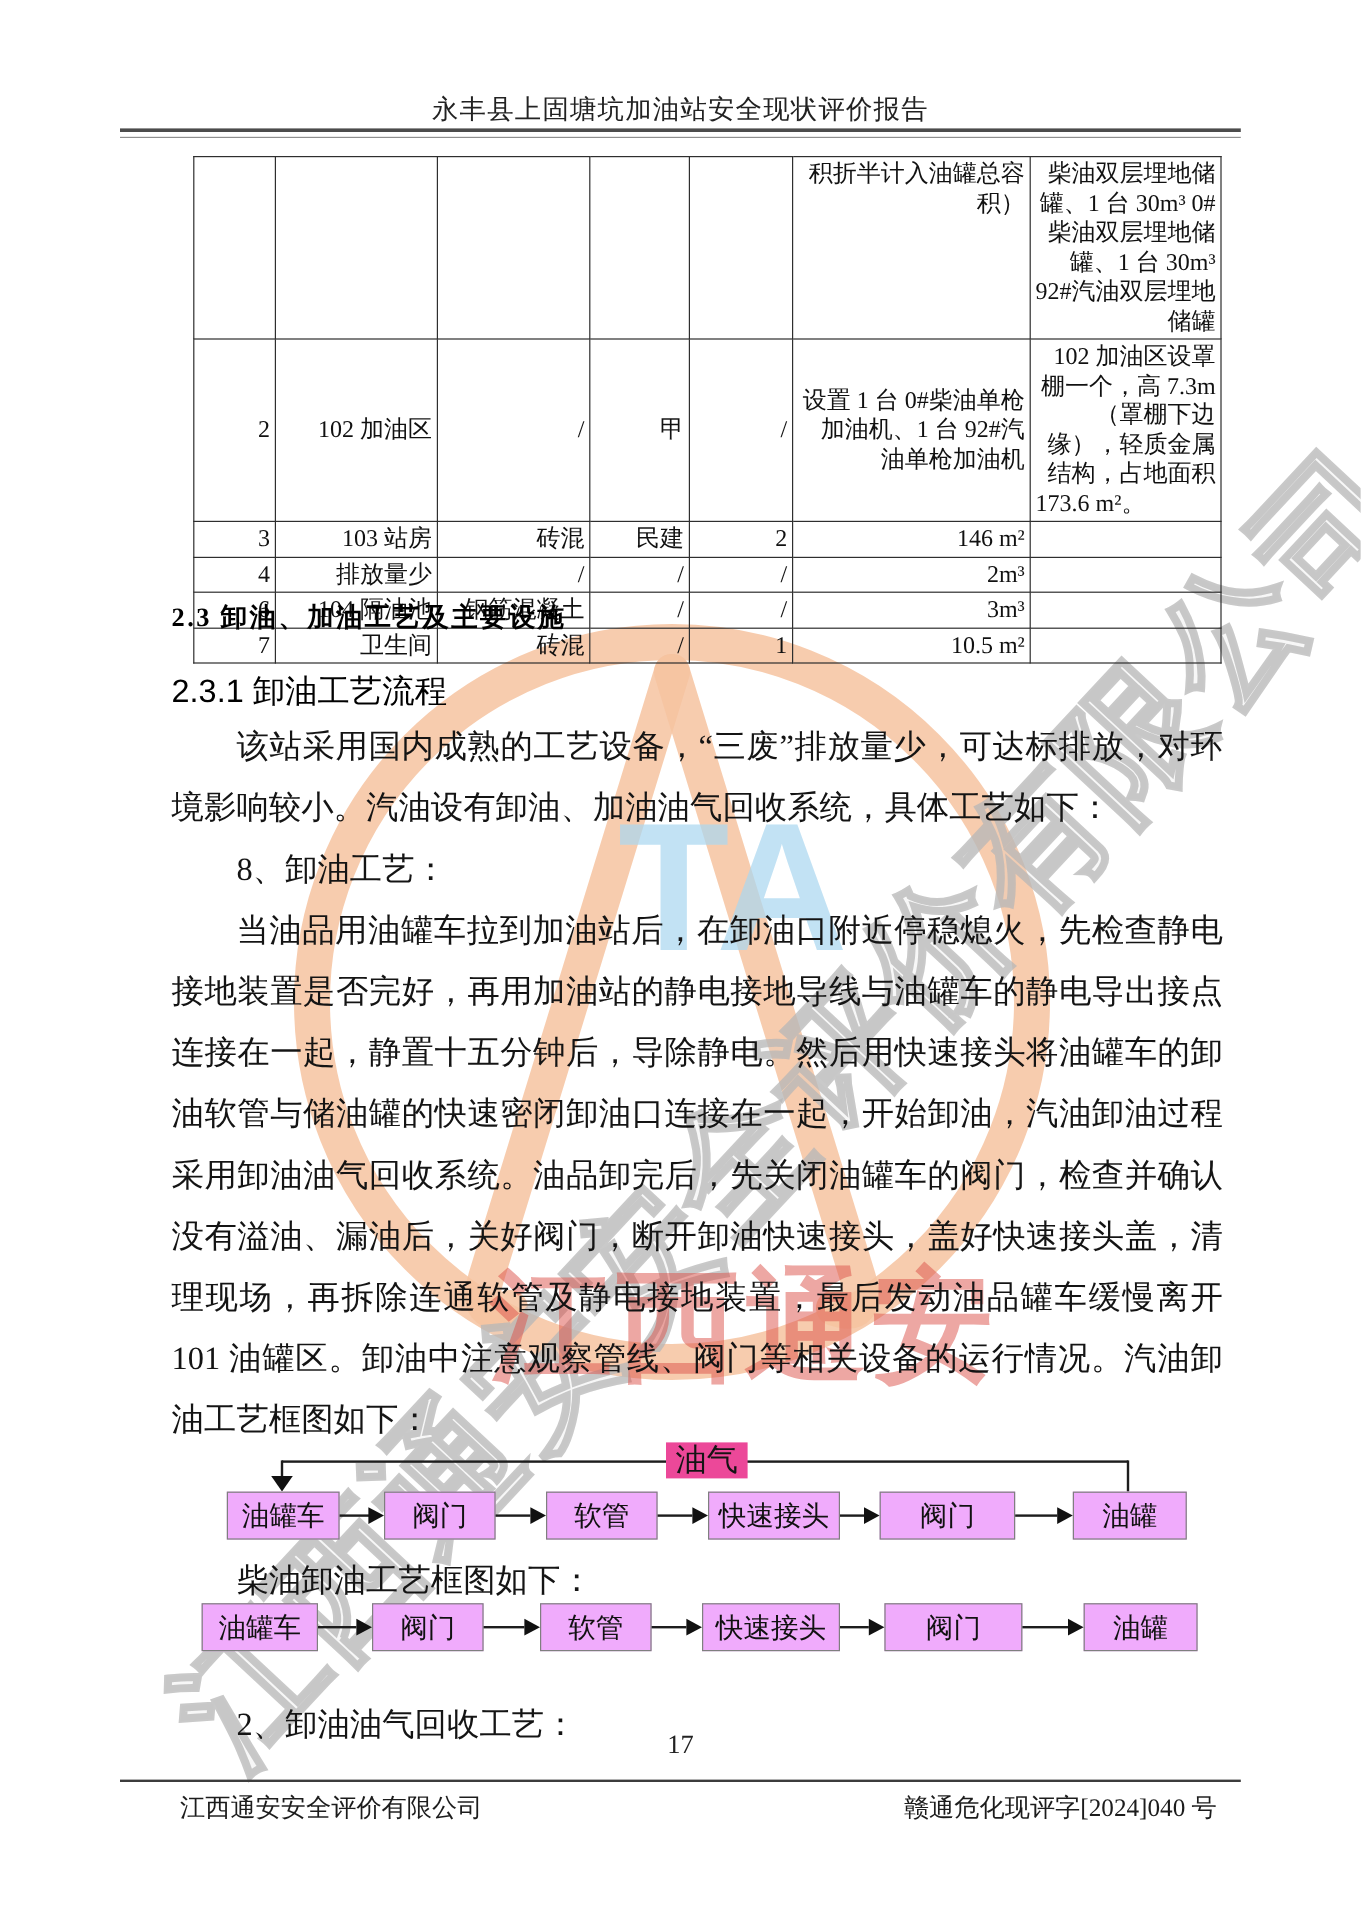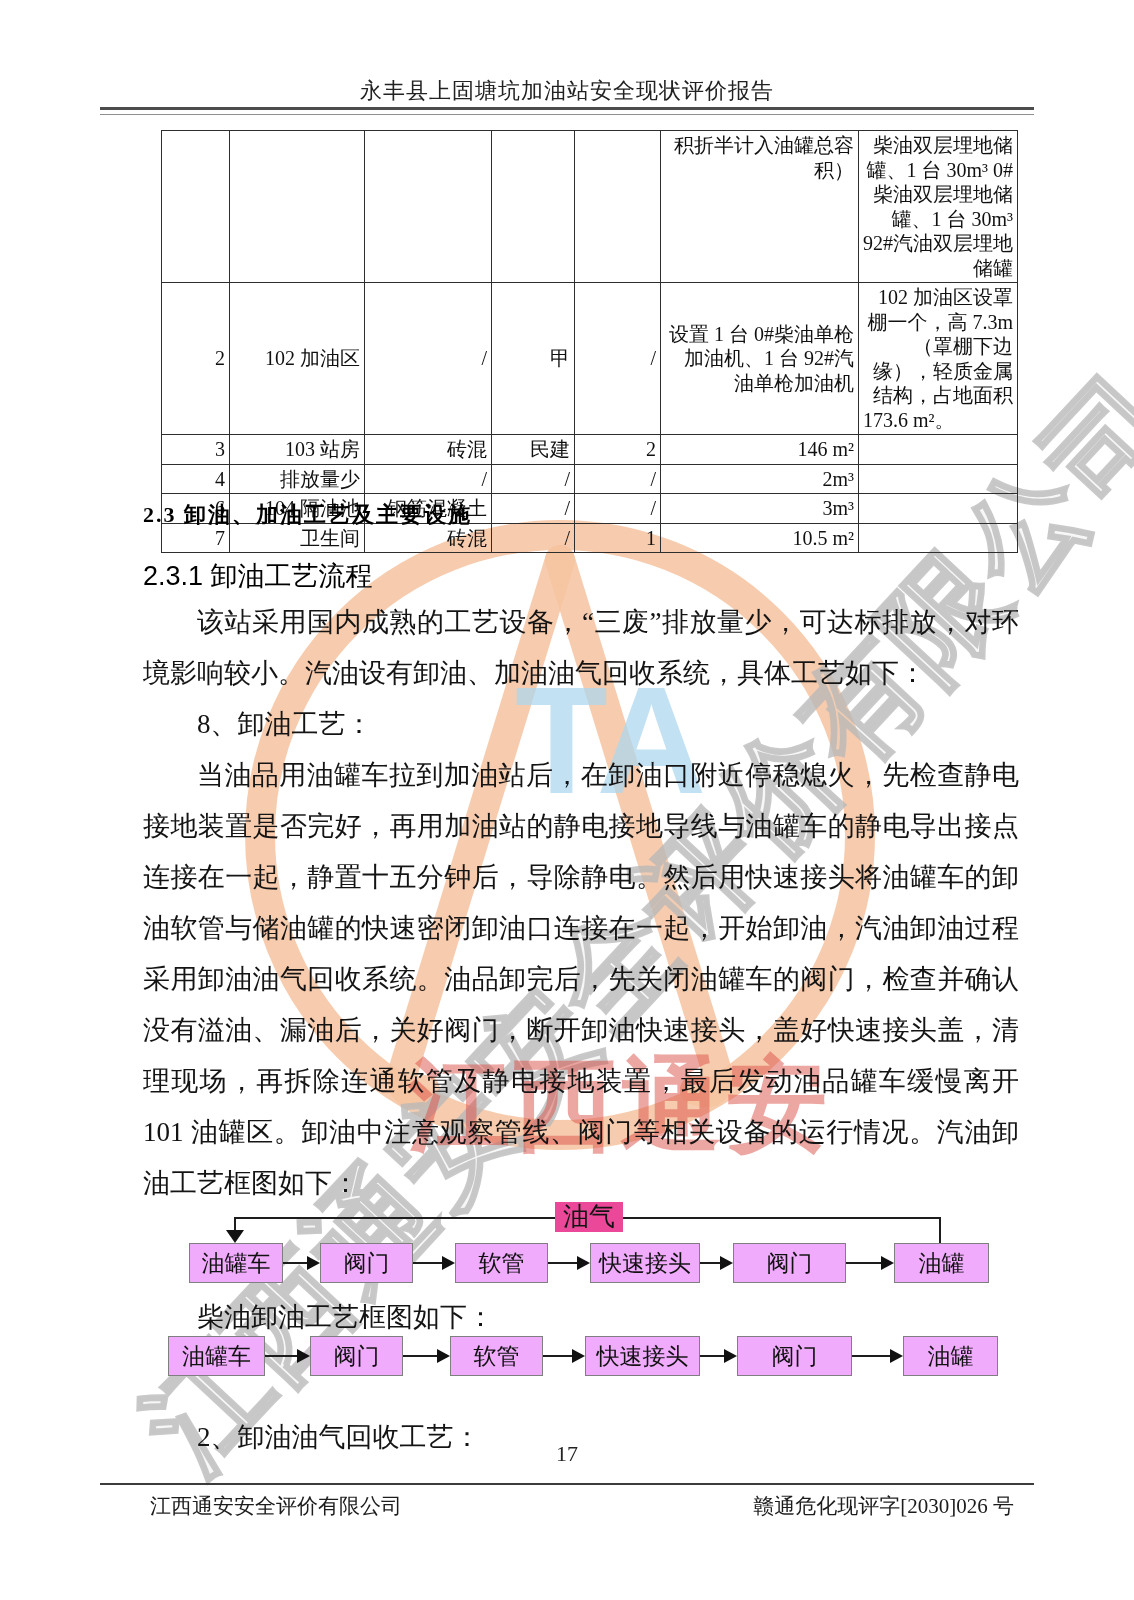--- a/index.html
+++ b/index.html
@@ -256,17 +256,17 @@
     </div>
 
     <div class="p-solo" style="top:1412px;">
       <span class="ind">2、卸油油气回收工艺：</span>
     </div>
 
     <div class="page-num">17</div>
     <div class="footer-rule"></div>
     <div class="footer-row">
       <span class="fl">江西通安安全评价有限公司</span>
-      <span class="fr">赣通危化现评字[2030]026 号</span>
+      <span class="fr">赣通危化现评字[2024]040 号</span>
     </div>
 
   </div>
 </div>
 
 </body></html>

